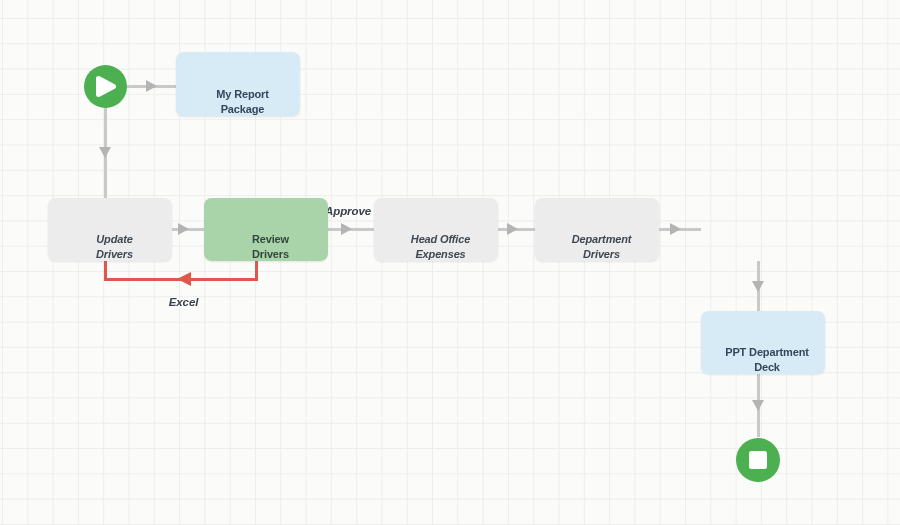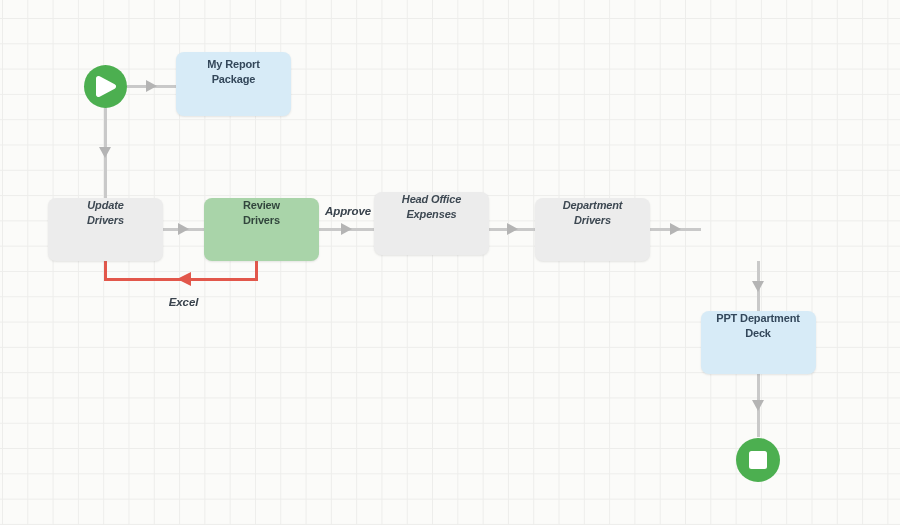--- a/index.html
+++ b/index.html
@@ -19,24 +19,25 @@
       linear-gradient(to bottom, #ededeb 1px, transparent 1px);
     background-size: 25.3px 25.3px;
     background-position: 2px 18px;
   }
   .node {
     position: absolute;
     width: 115px;
     height: 63px;
     border-radius: 8px;
     display: flex;
-    align-items: flex-start;
+    align-items: flex-end;
     justify-content: center;
     text-align: center;
     box-shadow: 0 1px 2px rgba(120,120,120,0.18);
+    padding-left: 9px;
   }
   .node-label {
     white-space: pre-line;
     font-size: 11px;
     font-weight: bold;
     line-height: 14.5px;
     letter-spacing: -0.15px;
   }
   .node.gray  { background: #ececec; color: #3d4852; font-style: italic; }
   .node.green { background: #a9d4a9; color: #32463d; }
@@ -147,21 +148,21 @@
   <div class="node gray" style="left:48px; top:198px;">
     <span class="node-label">Update
 Drivers</span>
   </div>
 
   <div class="node green" style="left:204px; top:198px;">
     <span class="node-label">Review
 Drivers</span>
   </div>
 
-  <div class="node gray" style="left:374px; top:192px;">
+  <div class="node gray" style="left:374px; top:198px;">
     <span class="node-label">Head Office
 Expenses</span>
   </div>
 
   <div class="node gray" style="left:535px; top:198px;">
     <span class="node-label">Department
 Drivers</span>
   </div>
 
 

